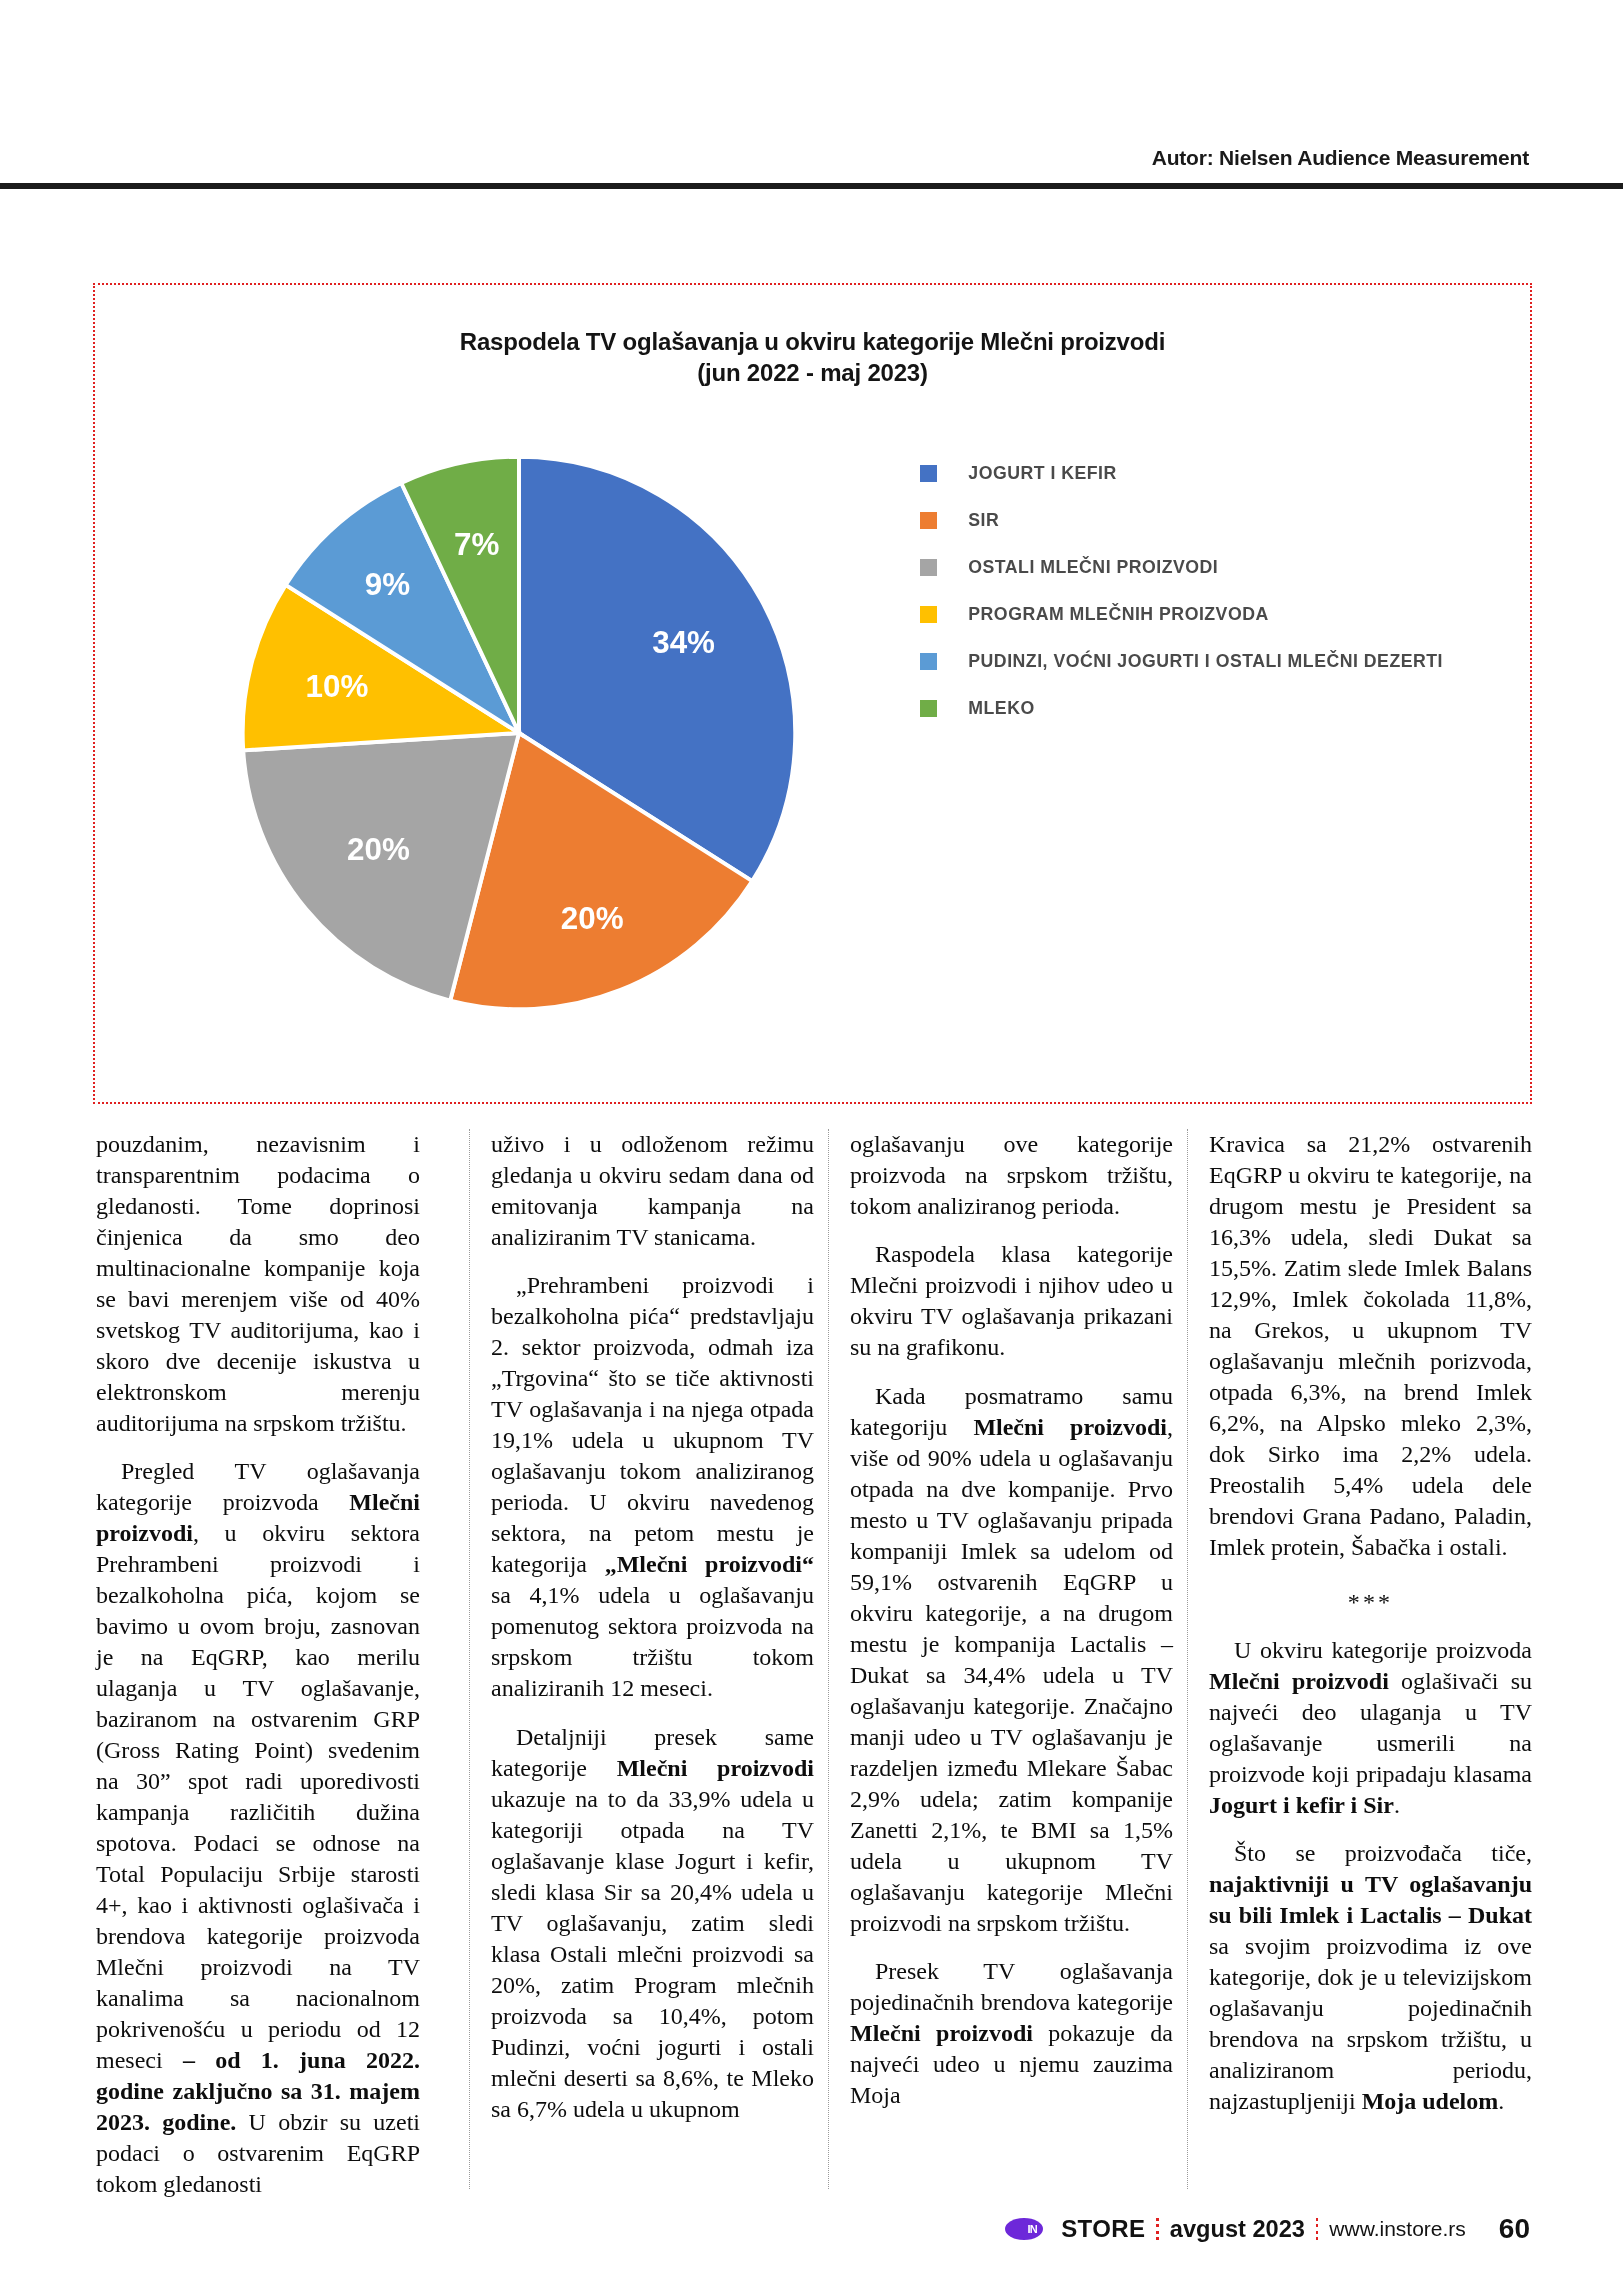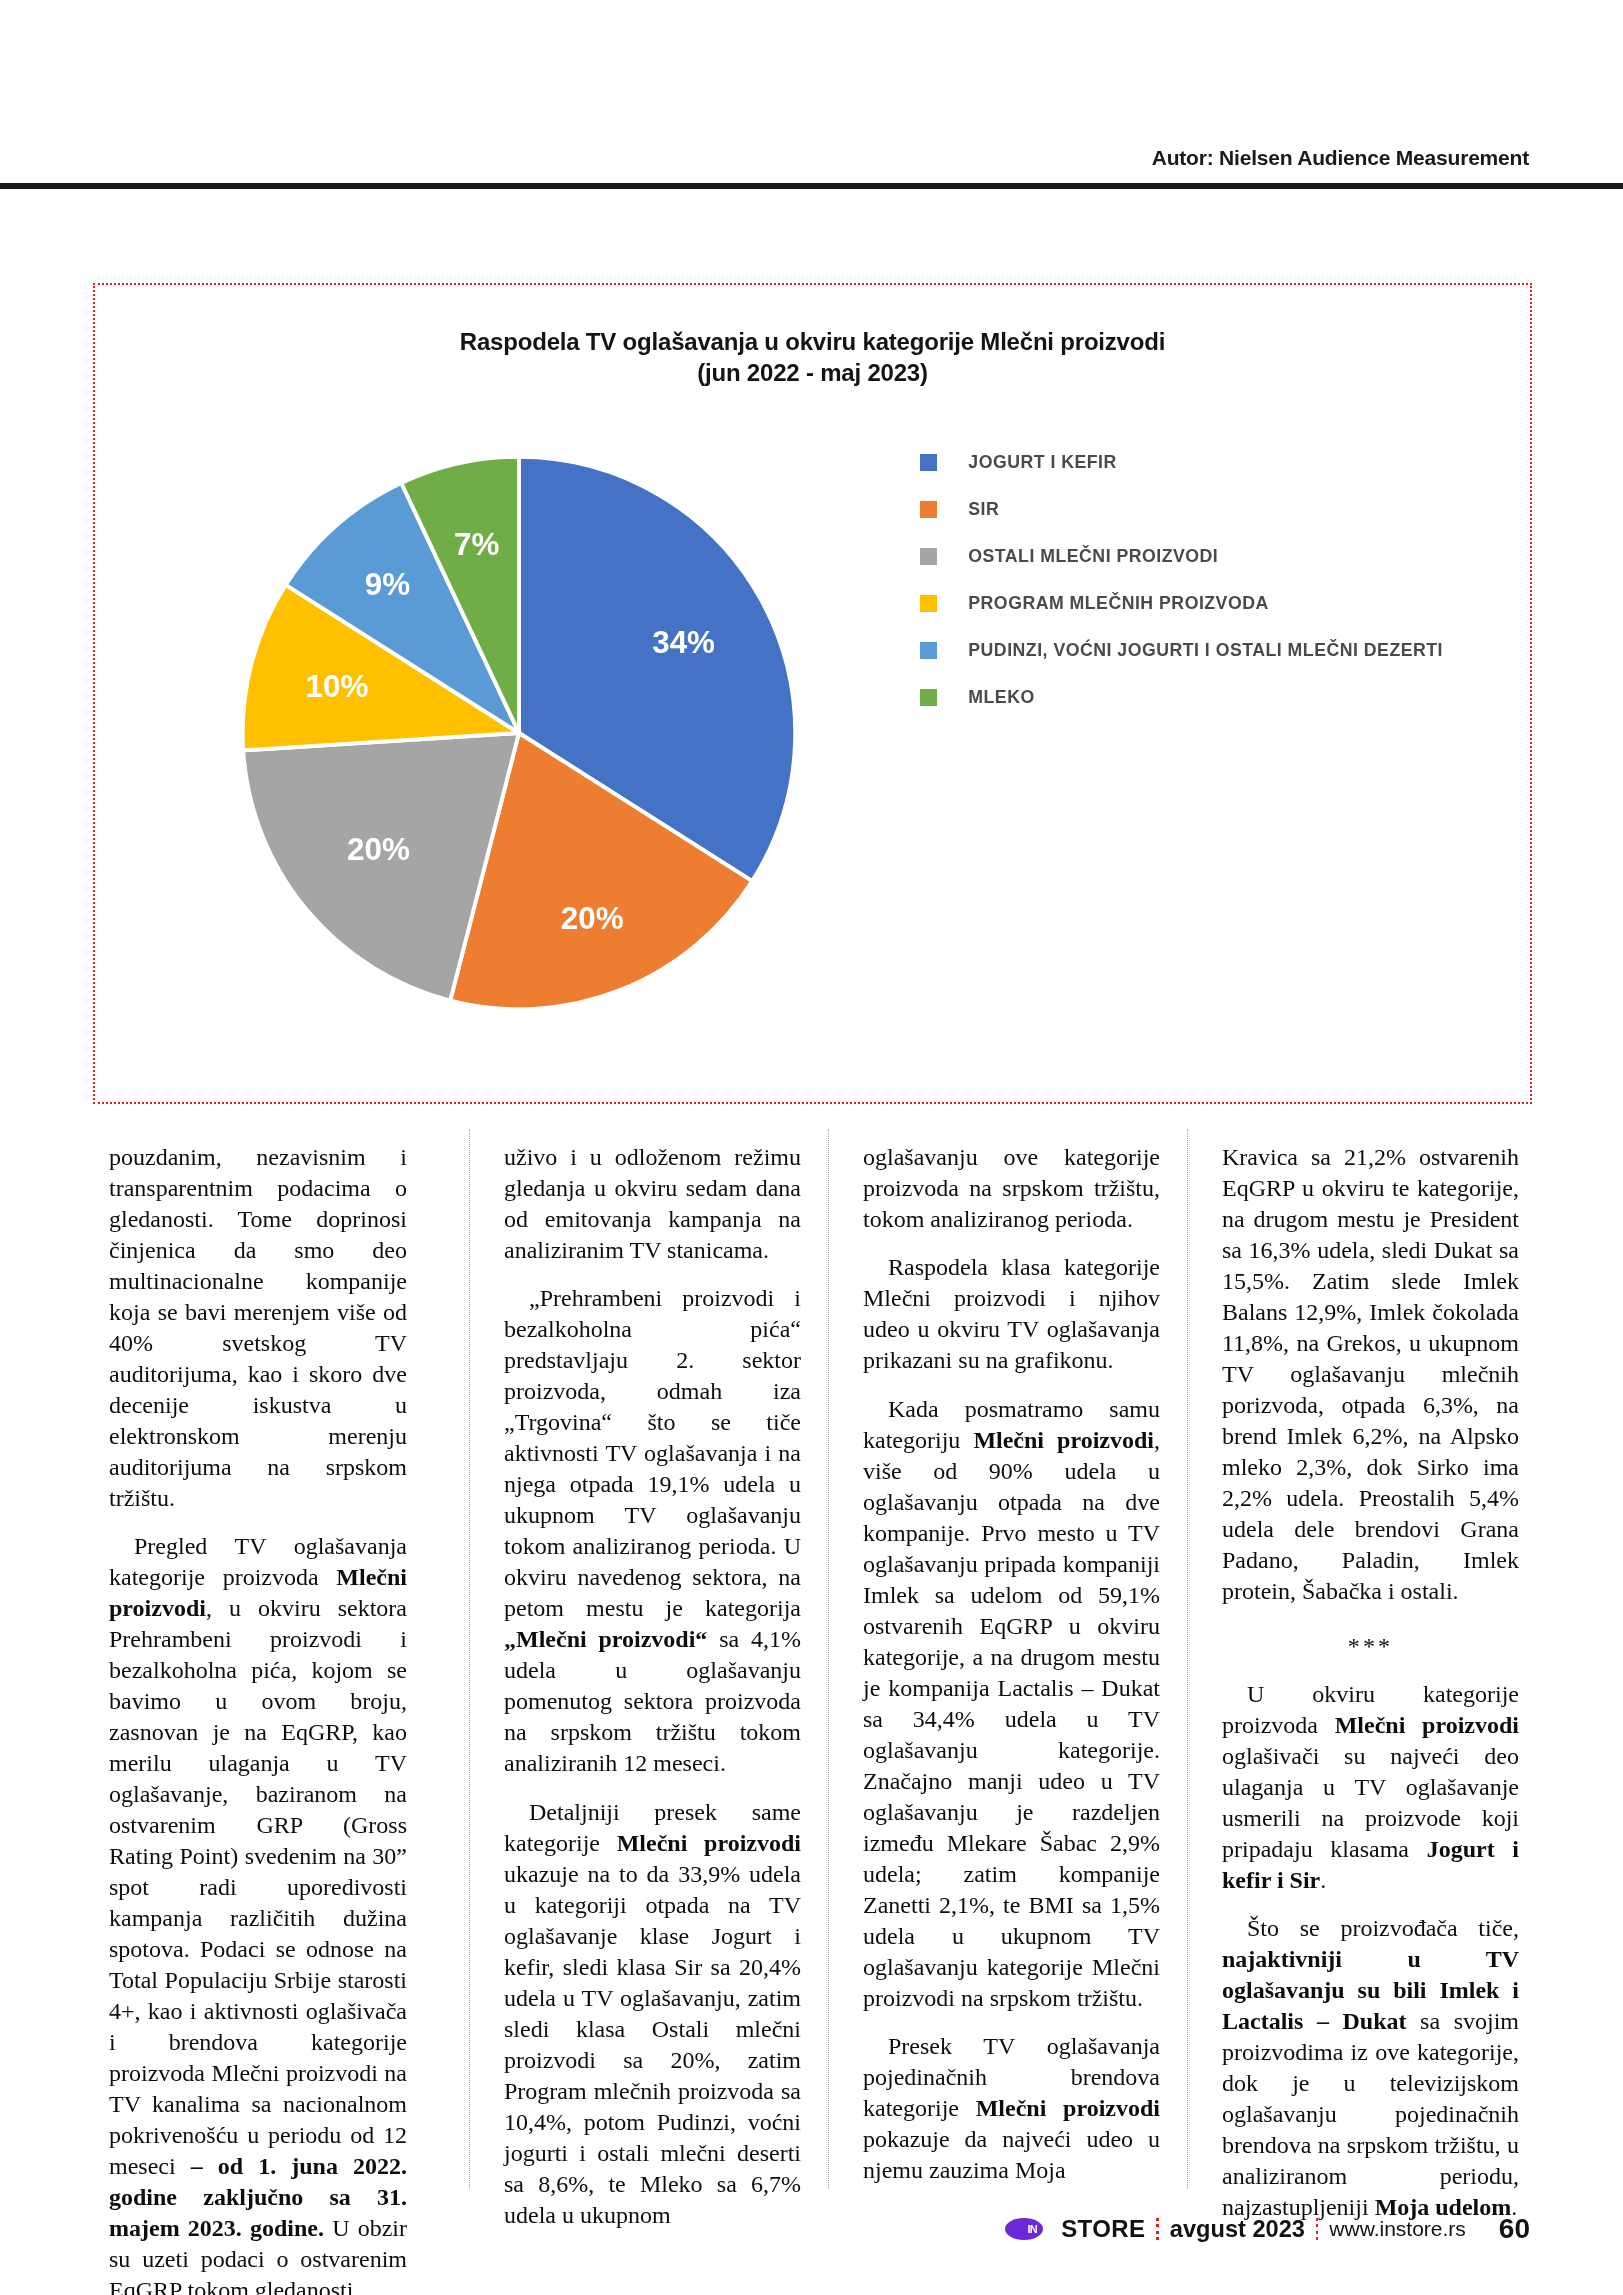--- a/index.html
+++ b/index.html
@@ -55,21 +55,21 @@
   }
   #pie-svg{position:absolute; left:0; top:0;}
   .slice-label{
     font-family:"Liberation Sans", sans-serif;
     font-weight:bold;
     font-size:40px;
     fill:#ffffff;
   }
 
   #legend{
-    position:absolute; left:825px; top:154px; width:597px;
+    position:absolute; left:825px; top:165px; width:597px;
   }
   .legend-row{
     display:flex; align-items:center;
     height:47px;
     margin-bottom:0;
   }
   .legend-swatch{
     width:17.3px;height:17.3px;flex:0 0 17.3px;margin-right:31px;
   }
   .legend-label{
@@ -98,21 +98,21 @@
     padding-right:35px;
     padding-left:0;
   }
   .col + .col .col-inner{ padding-left:36px; padding-right:0; }
   .col + .col::before{
     content:"";
     position:absolute; left:14px; top:0; bottom:-7.9px;
     border-left:1.6px dotted #9a9a9a;
   }
   .col p{
-    margin:13px;
+    margin:0;
     font-family:"Liberation Serif", serif;
     font-size:24px;
     line-height:31px;
     text-align:justify;
     text-justify:inter-word;
     color:#0d0d0d;
     hyphens:manual;
   }
   .col p.indent{ text-indent:25px; }
   .col p + p{ margin-top:17.3px; }

